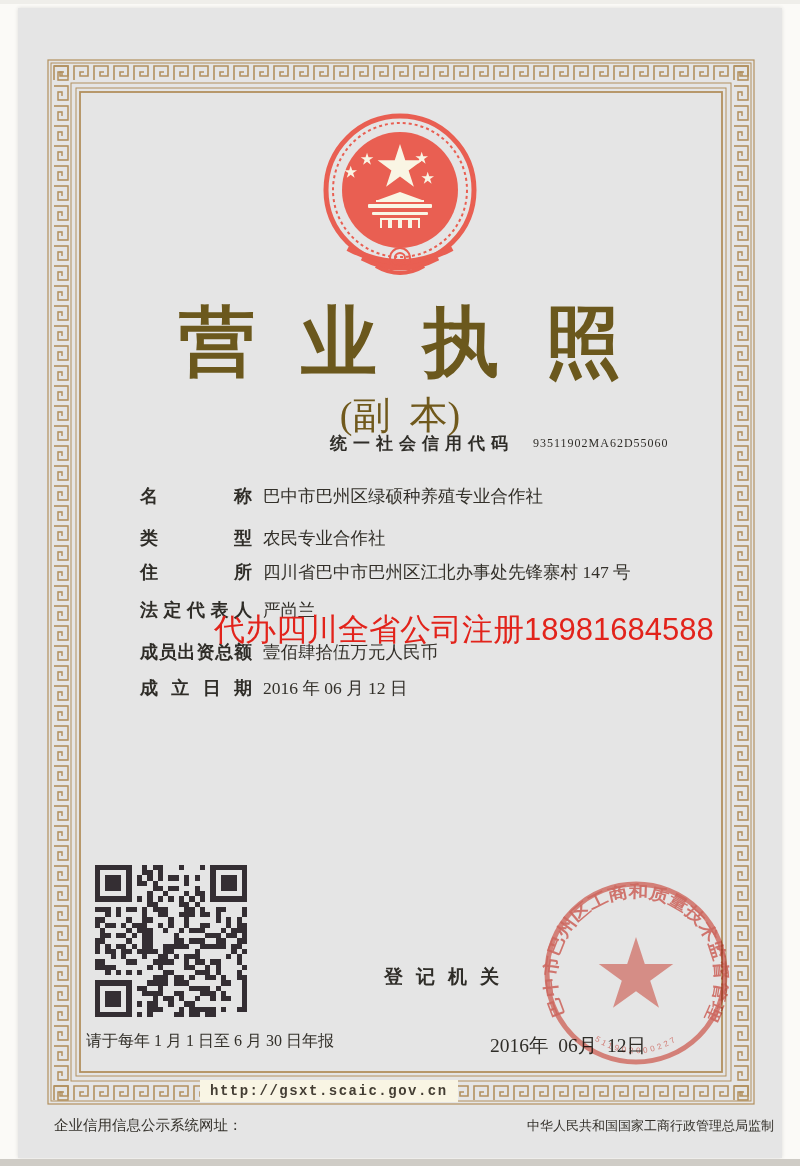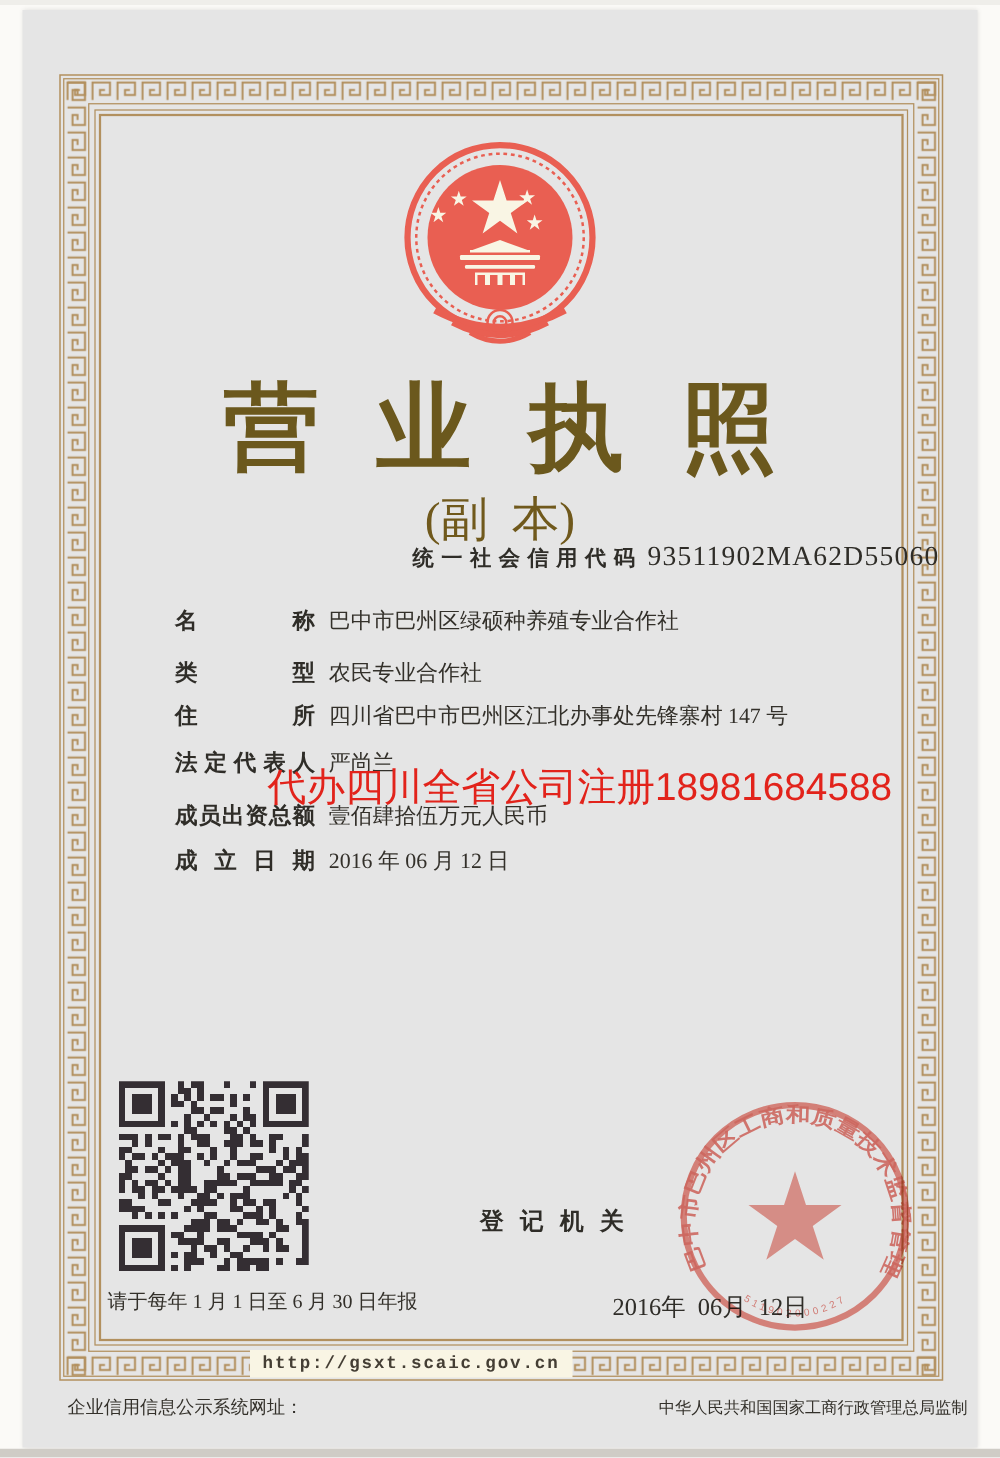--- a/index.html
+++ b/index.html
@@ -28,25 +28,25 @@
     font-size:76px;font-weight:bold;color:#6b581d;
     letter-spacing:46px;text-indent:46px;
     font-family:"Liberation Sans","DejaVu Sans",sans-serif;
   }
   .subtitle{
     position:absolute;left:0;top:382px;width:764px;text-align:center;
     font-size:38px;color:#70591c;white-space:pre;
     font-family:"Liberation Serif","DejaVu Serif",serif;
   }
   .code-line{
-    position:absolute;left:312px;top:424px;display:flex;align-items:flex-end;gap:4px;
+    position:absolute;left:312px;top:424px;display:flex;align-items:center;gap:19px;
     color:#2f2d28;
   }
   .code-line .lbl{font-size:17px;font-weight:bold;letter-spacing:6px;}
-  .code-line .val{font-size:22px;font-family:"Liberation Serif","DejaVu Serif",serif;letter-spacing:1px;}
+  .code-line .val{font-size:12px;font-family:"Liberation Serif","DejaVu Serif",serif;letter-spacing:1px;}
 
   
   .row{position:absolute;left:122px;display:flex;align-items:flex-start;color:#2f2d28;}
   .fl{
     width:112px;flex:0 0 112px;font-size:18px;font-weight:bold;
     text-align:justify;text-align-last:justify;line-height:24px;
   }
   .fv{
     margin-left:11px;width:492px;font-size:17.5px;line-height:28.5px;
     font-family:"Liberation Serif","DejaVu Serif",serif;color:#33302a;

